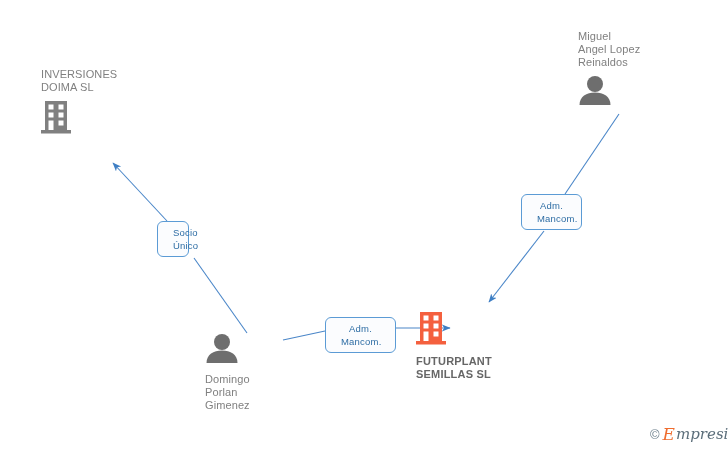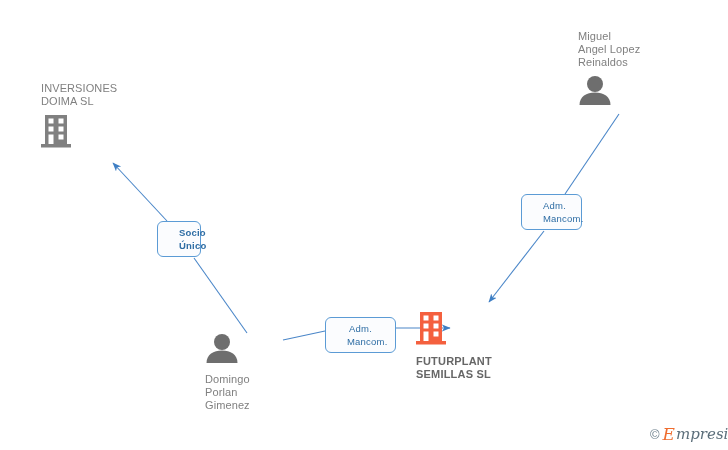--- a/index.html
+++ b/index.html
@@ -46,21 +46,21 @@
   }
   .edge-label {
     position: absolute;
     border: 1px solid #5b9bd5;
     border-radius: 6px;
     background: #fbfcfe;
     color: #2e6da4;
     font-size: 9.5px;
     line-height: 13px;
     text-align: center;
-    padding: 4px 21px;
+    padding: 4px 15px;
     white-space: pre-line;
     letter-spacing: 0.2px;
     box-sizing: border-box;
   }
   #watermark {
     position: absolute;
     display: flex;
     align-items: center;
     gap: 3px;
   }
@@ -102,21 +102,21 @@
 
     <line x1="283" y1="340" x2="325" y2="331" stroke="#4a86c8" stroke-width="1.1"></line>
 
     <line x1="396" y1="328" x2="450" y2="328" stroke="#4a86c8" stroke-width="1.1" marker-end="url(#arrowblue)"></line>
 
     <line x1="619" y1="114" x2="565" y2="194" stroke="#4a86c8" stroke-width="1.1"></line>
 
     <line x1="544" y1="231" x2="489" y2="302" stroke="#4a86c8" stroke-width="1.1" marker-end="url(#arrowblue)"></line>
   </svg>
 
-  <div class="node" style="left: 41px; top: 82px; width: 120px;">
+  <div class="node" style="left: 41px; top: 68px; width: 120px;">
     <div class="node-label" style="margin-bottom: 6px;">INVERSIONES
 DOIMA SL</div>
     <span class="glyph">
       <svg width="30" height="34" viewBox="0 0 30 34" xmlns="http://www.w3.org/2000/svg">
         <rect x="4" y="1" width="22" height="29" fill="#808080"></rect>
         <rect x="0" y="30" width="30" height="3.5" fill="#808080"></rect>
         <rect x="7.5" y="4.5" width="5" height="5" fill="#ffffff"></rect>
         <rect x="17.5" y="4.5" width="5" height="5" fill="#ffffff"></rect>
         <rect x="7.5" y="12.5" width="5" height="5" fill="#ffffff"></rect>
         <rect x="17.5" y="12.5" width="5" height="5" fill="#ffffff"></rect>
@@ -160,21 +160,21 @@
       <svg width="34" height="30" viewBox="0 0 34 30" xmlns="http://www.w3.org/2000/svg">
         <circle cx="17" cy="9" r="8" fill="#6e6e6e"></circle>
         <path d="M1.5,30 C1.5,21.5 8.5,17.5 17,17.5 C25.5,17.5 32.5,21.5 32.5,30 Z" fill="#6e6e6e"></path>
       </svg>
     </span>
     <div class="node-label" style="margin-top: 6px;">Domingo
 Porlan
 Gimenez</div>
   </div>
 
-  <div class="edge-label" style="left: 157px; top: 221px; width: 26px; font-weight: bold;">Socio
+  <div class="edge-label" style="left: 157px; top: 221px; width: 26px;">Socio
 Único</div>
 
   <div class="edge-label" style="left: 325px; top: 317px; width: 71px;">Adm.
 Mancom.</div>
 
   <div class="edge-label" style="left: 521px; top: 194px; width: 61px;">Adm.
 Mancom.</div>
 
   <div id="watermark" style="left: 650px; top: 426px;">
     <span class="wm-c">©</span>

